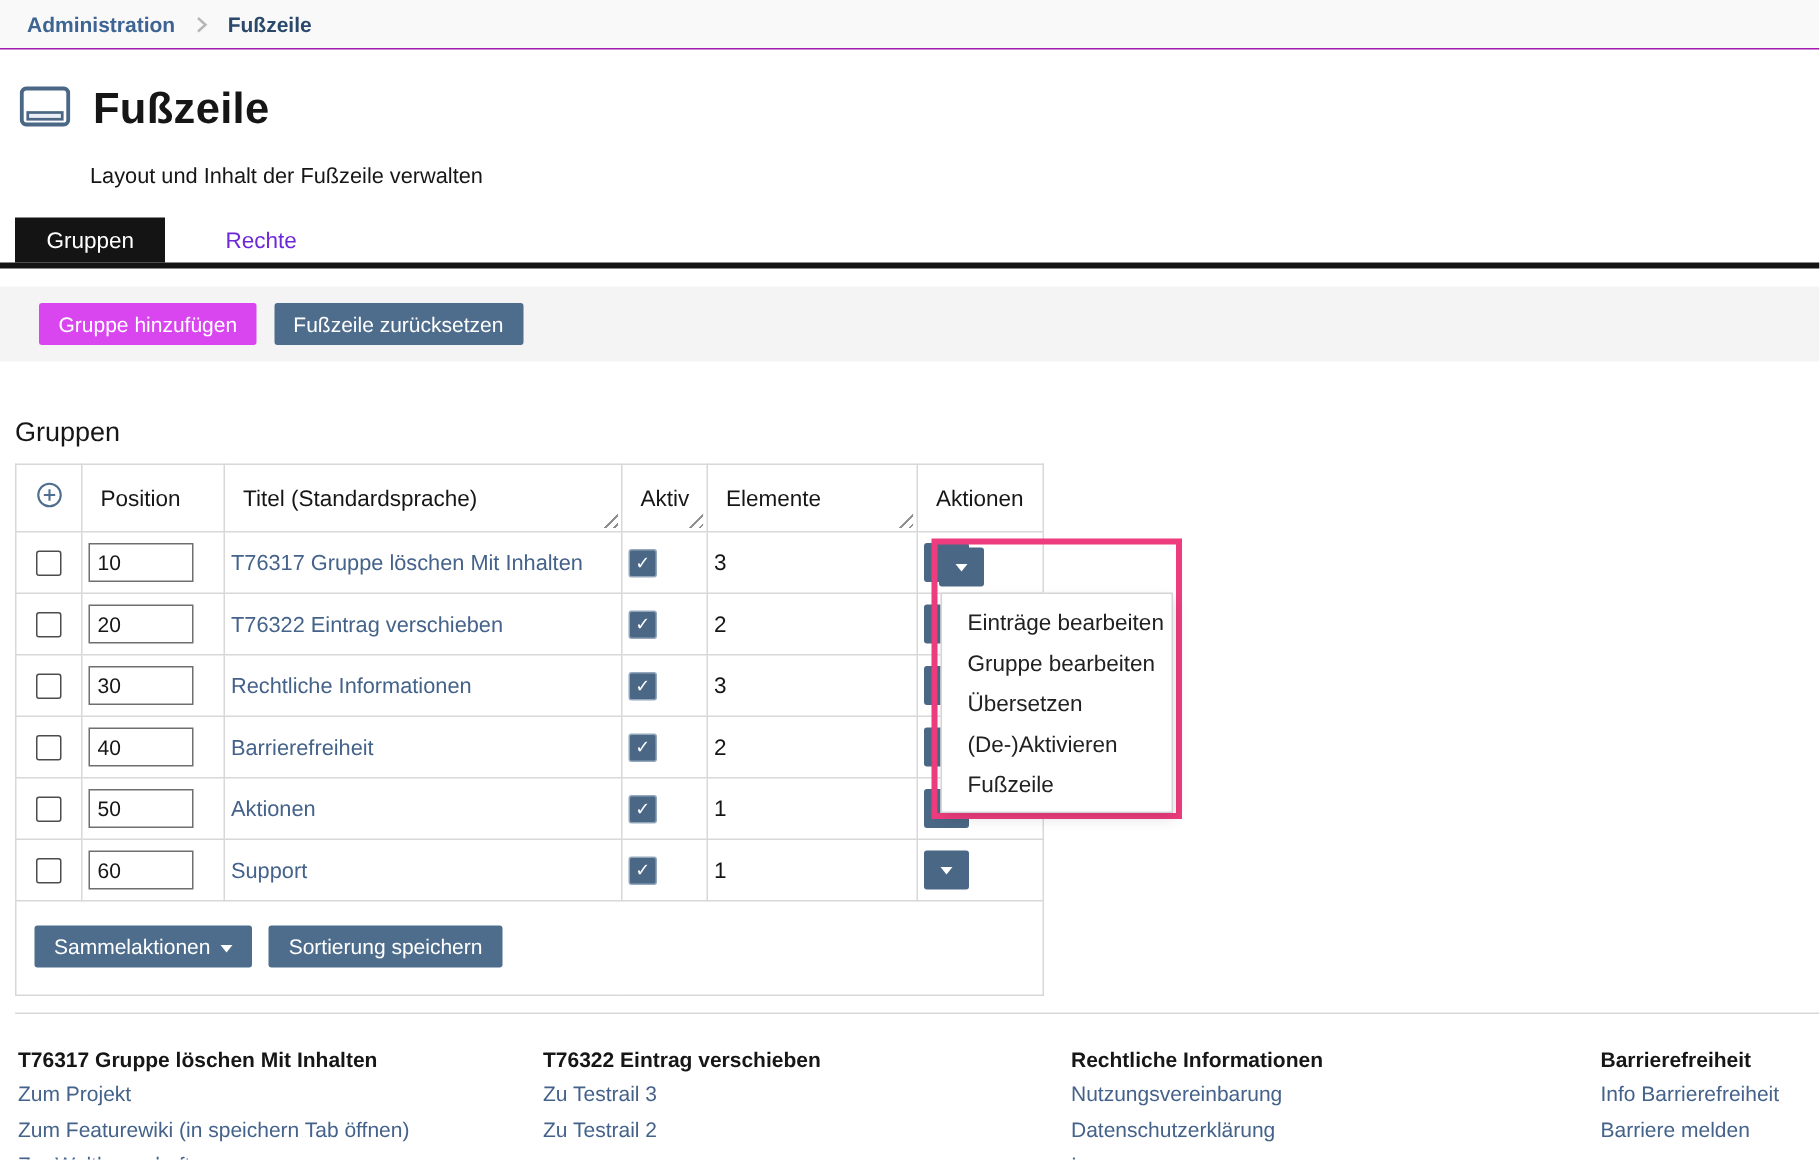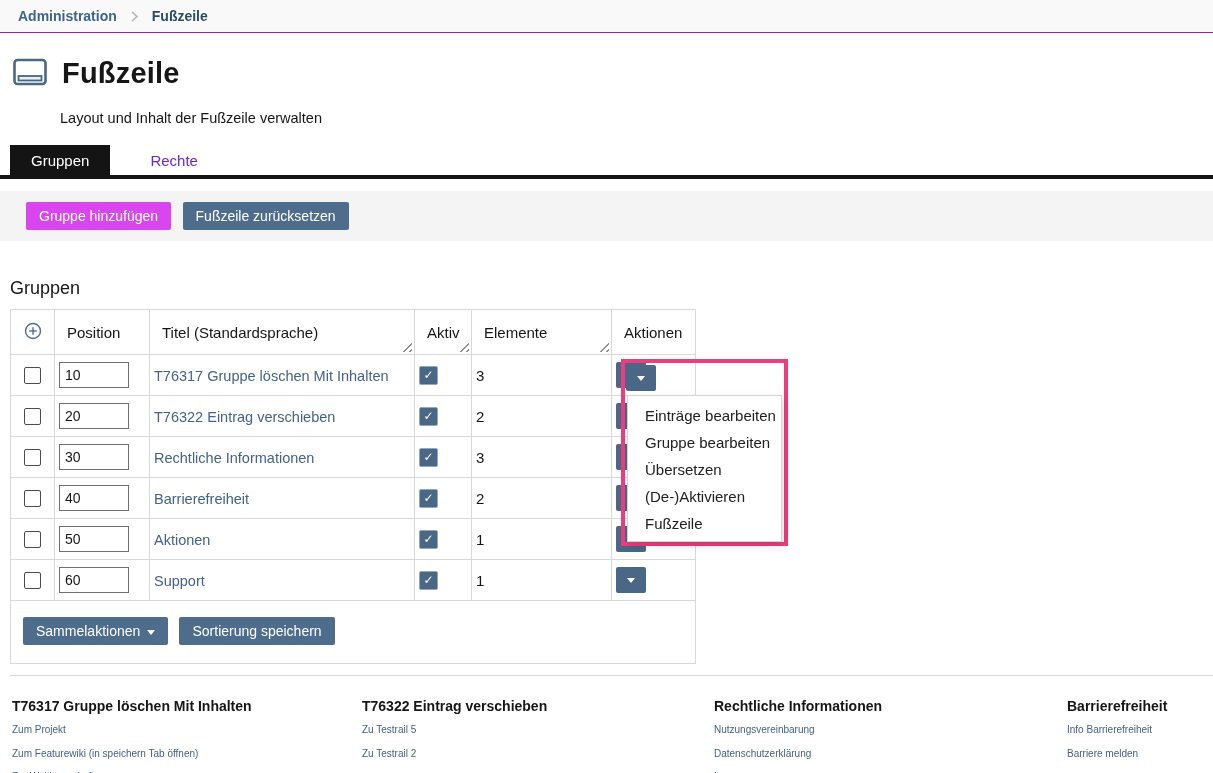--- a/index.html
+++ b/index.html
@@ -111,21 +111,21 @@
 
   
   .divider { border: none; border-top: 1px solid #d9d9d9; margin: 11px 0 0 0; }
   .footer-preview {
     padding: 16px 12px 0 12px;
     display: grid;
     grid-template-columns: 350px 352px 353px 1fr;
     row-gap: 13px;
   }
   .fgroup-title { font-size: 14px; font-weight: 700; margin: 6px 0 4px 0; }
-  .fgroup-link { display: block; font-size: 10px; color: #44628a; line-height: 23.5px; cursor: pointer; }
+  .fgroup-link { display: block; font-size: 14px; color: #44628a; line-height: 23.5px; cursor: pointer; }
 
   .add-col-icon { display: inline-block; }
 </style>
 </head>
 <body>
 
 <div class="breadcrumb-bar">
   <span class="crumb-link">Administration</span>
   <span class="crumb-sep">
     <svg width="11" height="11" viewBox="0 0 11 11">
@@ -289,21 +289,21 @@
     <div class="fgroup-links">
         <a href="#" class="fgroup-link">Zum Projekt</a>
         <a href="#" class="fgroup-link">Zum Featurewiki (in speichern Tab öffnen)</a>
         <a href="#" class="fgroup-link">Zur Weltherrschaft</a>
       </div>
   </div>
 
   <div class="fgroup">
     <div class="fgroup-title">T76322 Eintrag verschieben</div>
     <div class="fgroup-links">
-        <a href="#" class="fgroup-link">Zu Testrail 5</a>
+        <a href="#" class="fgroup-link">Zu Testrail 3</a>
         <a href="#" class="fgroup-link">Zu Testrail 2</a>
       </div>
   </div>
 
   <div class="fgroup">
     <div class="fgroup-title">Rechtliche Informationen</div>
     <div class="fgroup-links">
         <a href="#" class="fgroup-link">Nutzungsvereinbarung</a>
         <a href="#" class="fgroup-link">Datenschutzerklärung</a>
         <a href="#" class="fgroup-link">Impressum</a>

